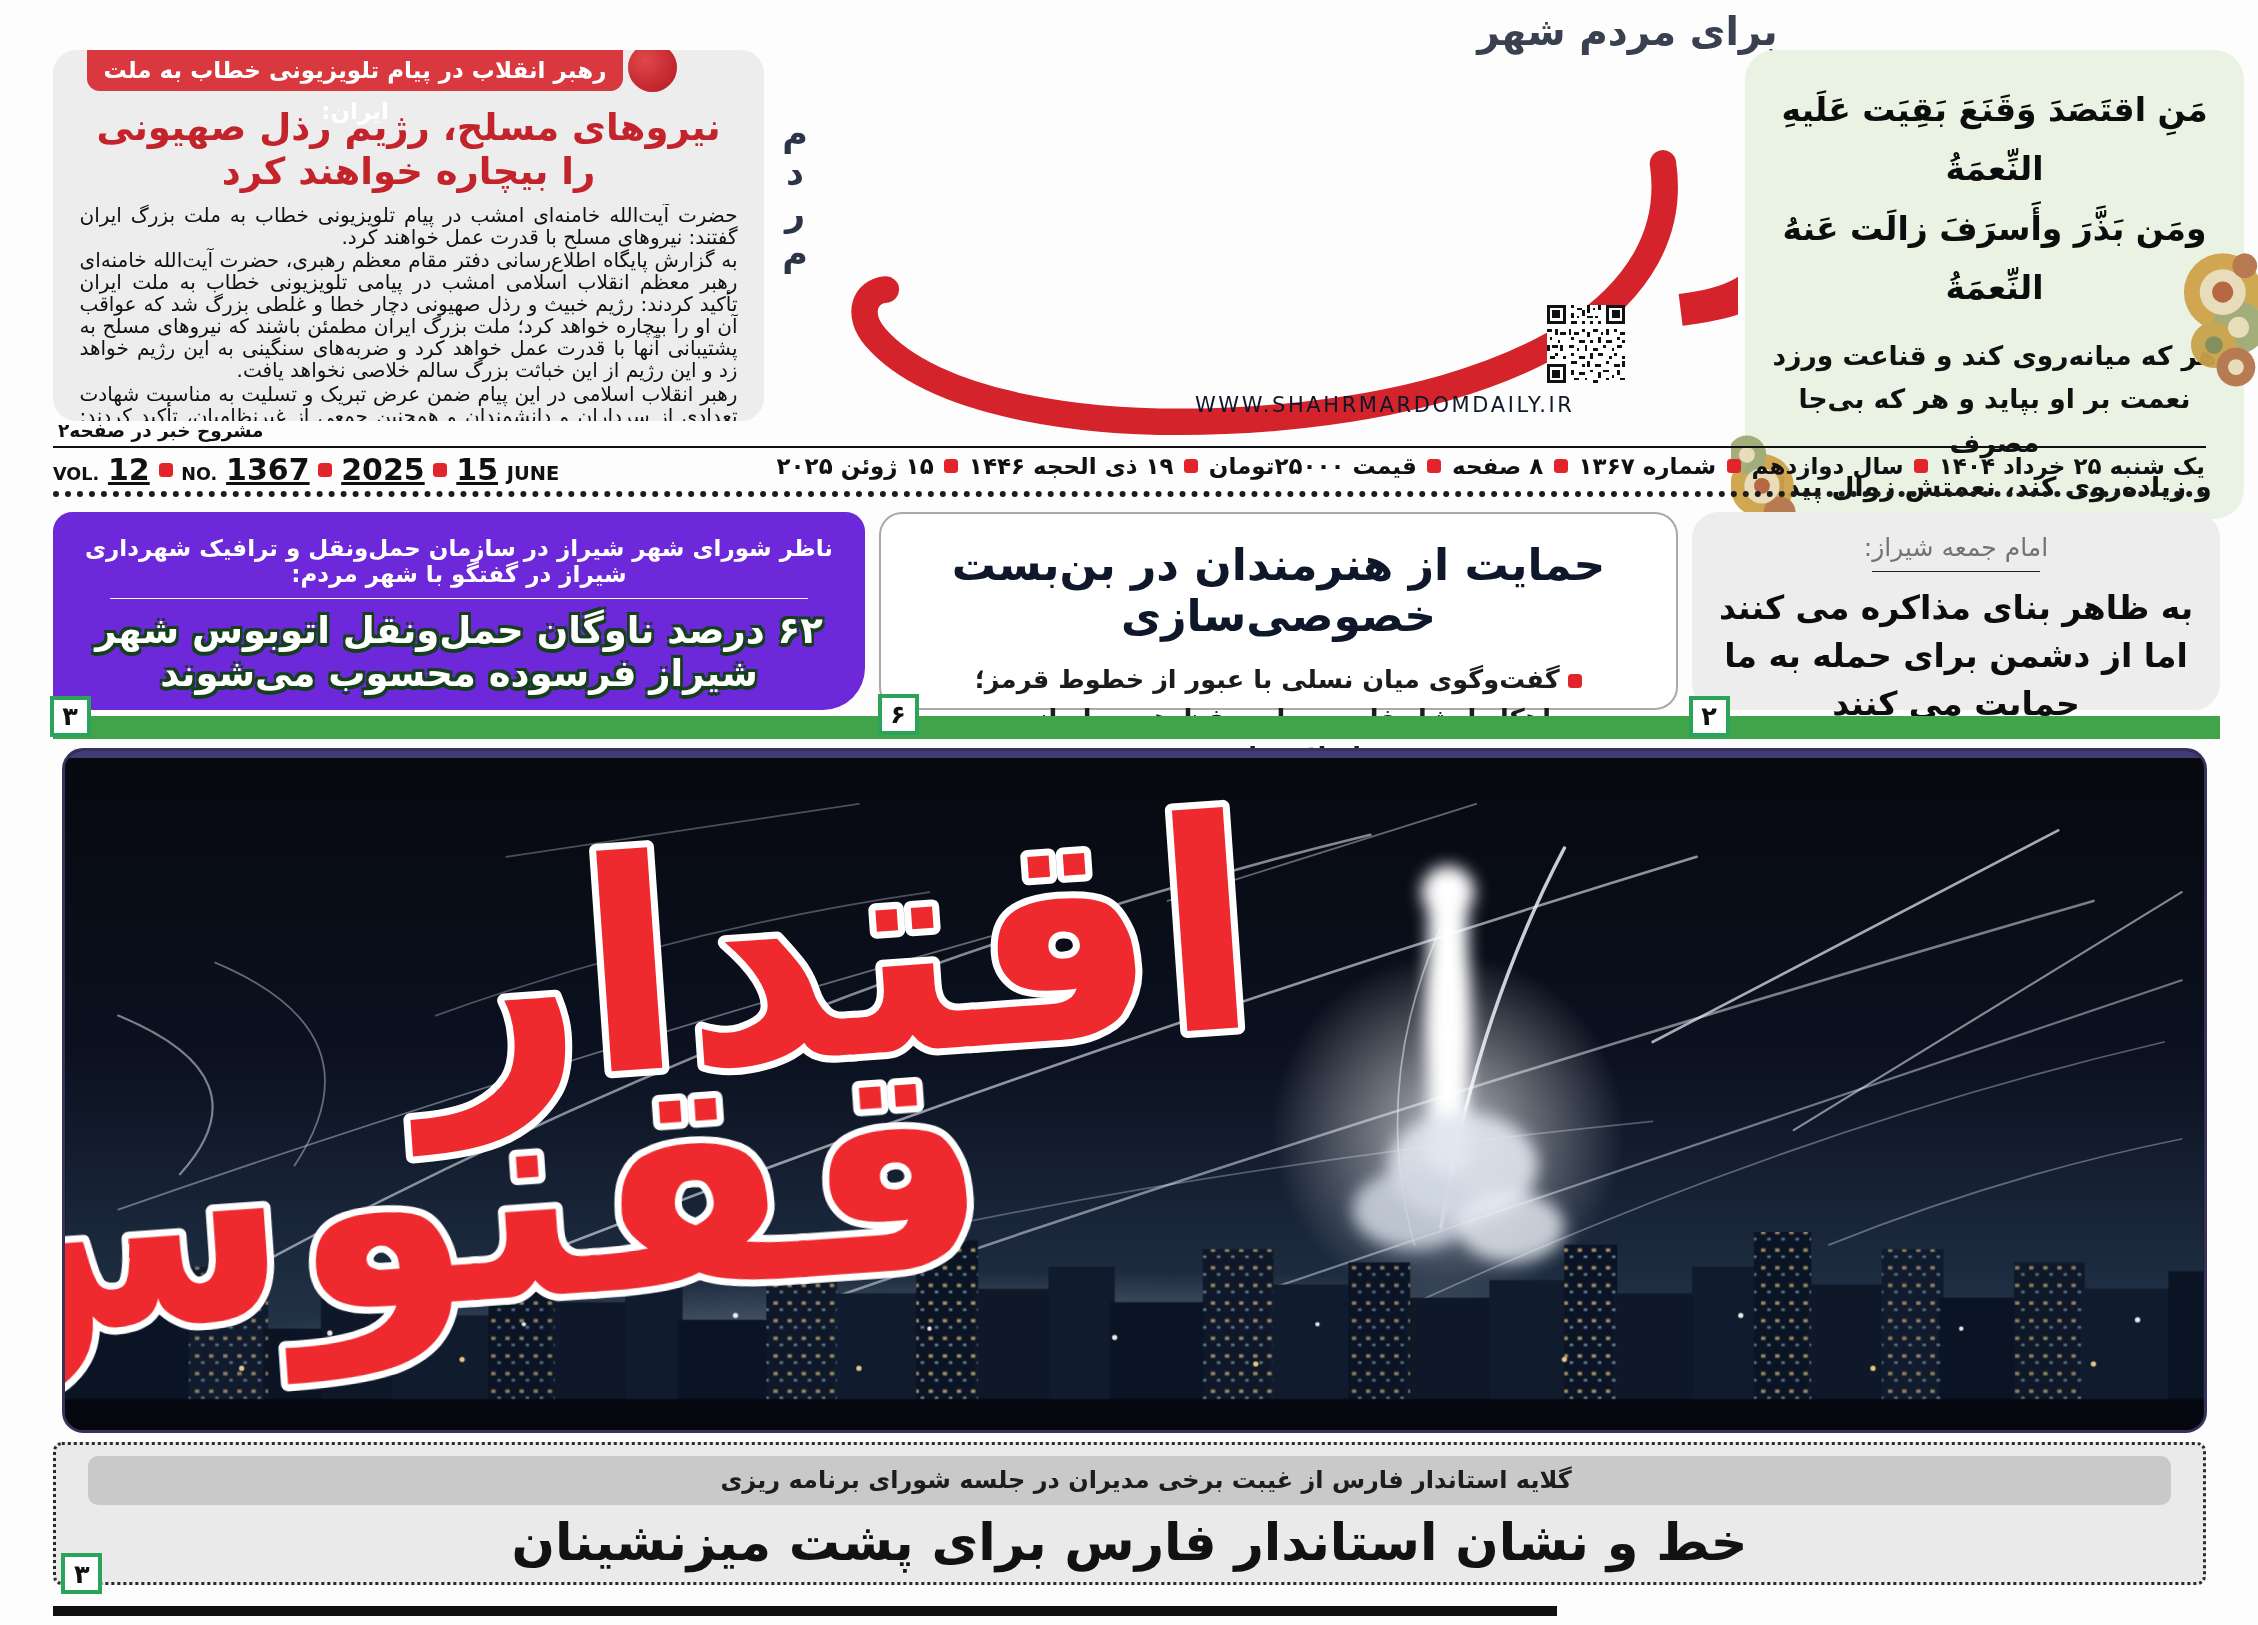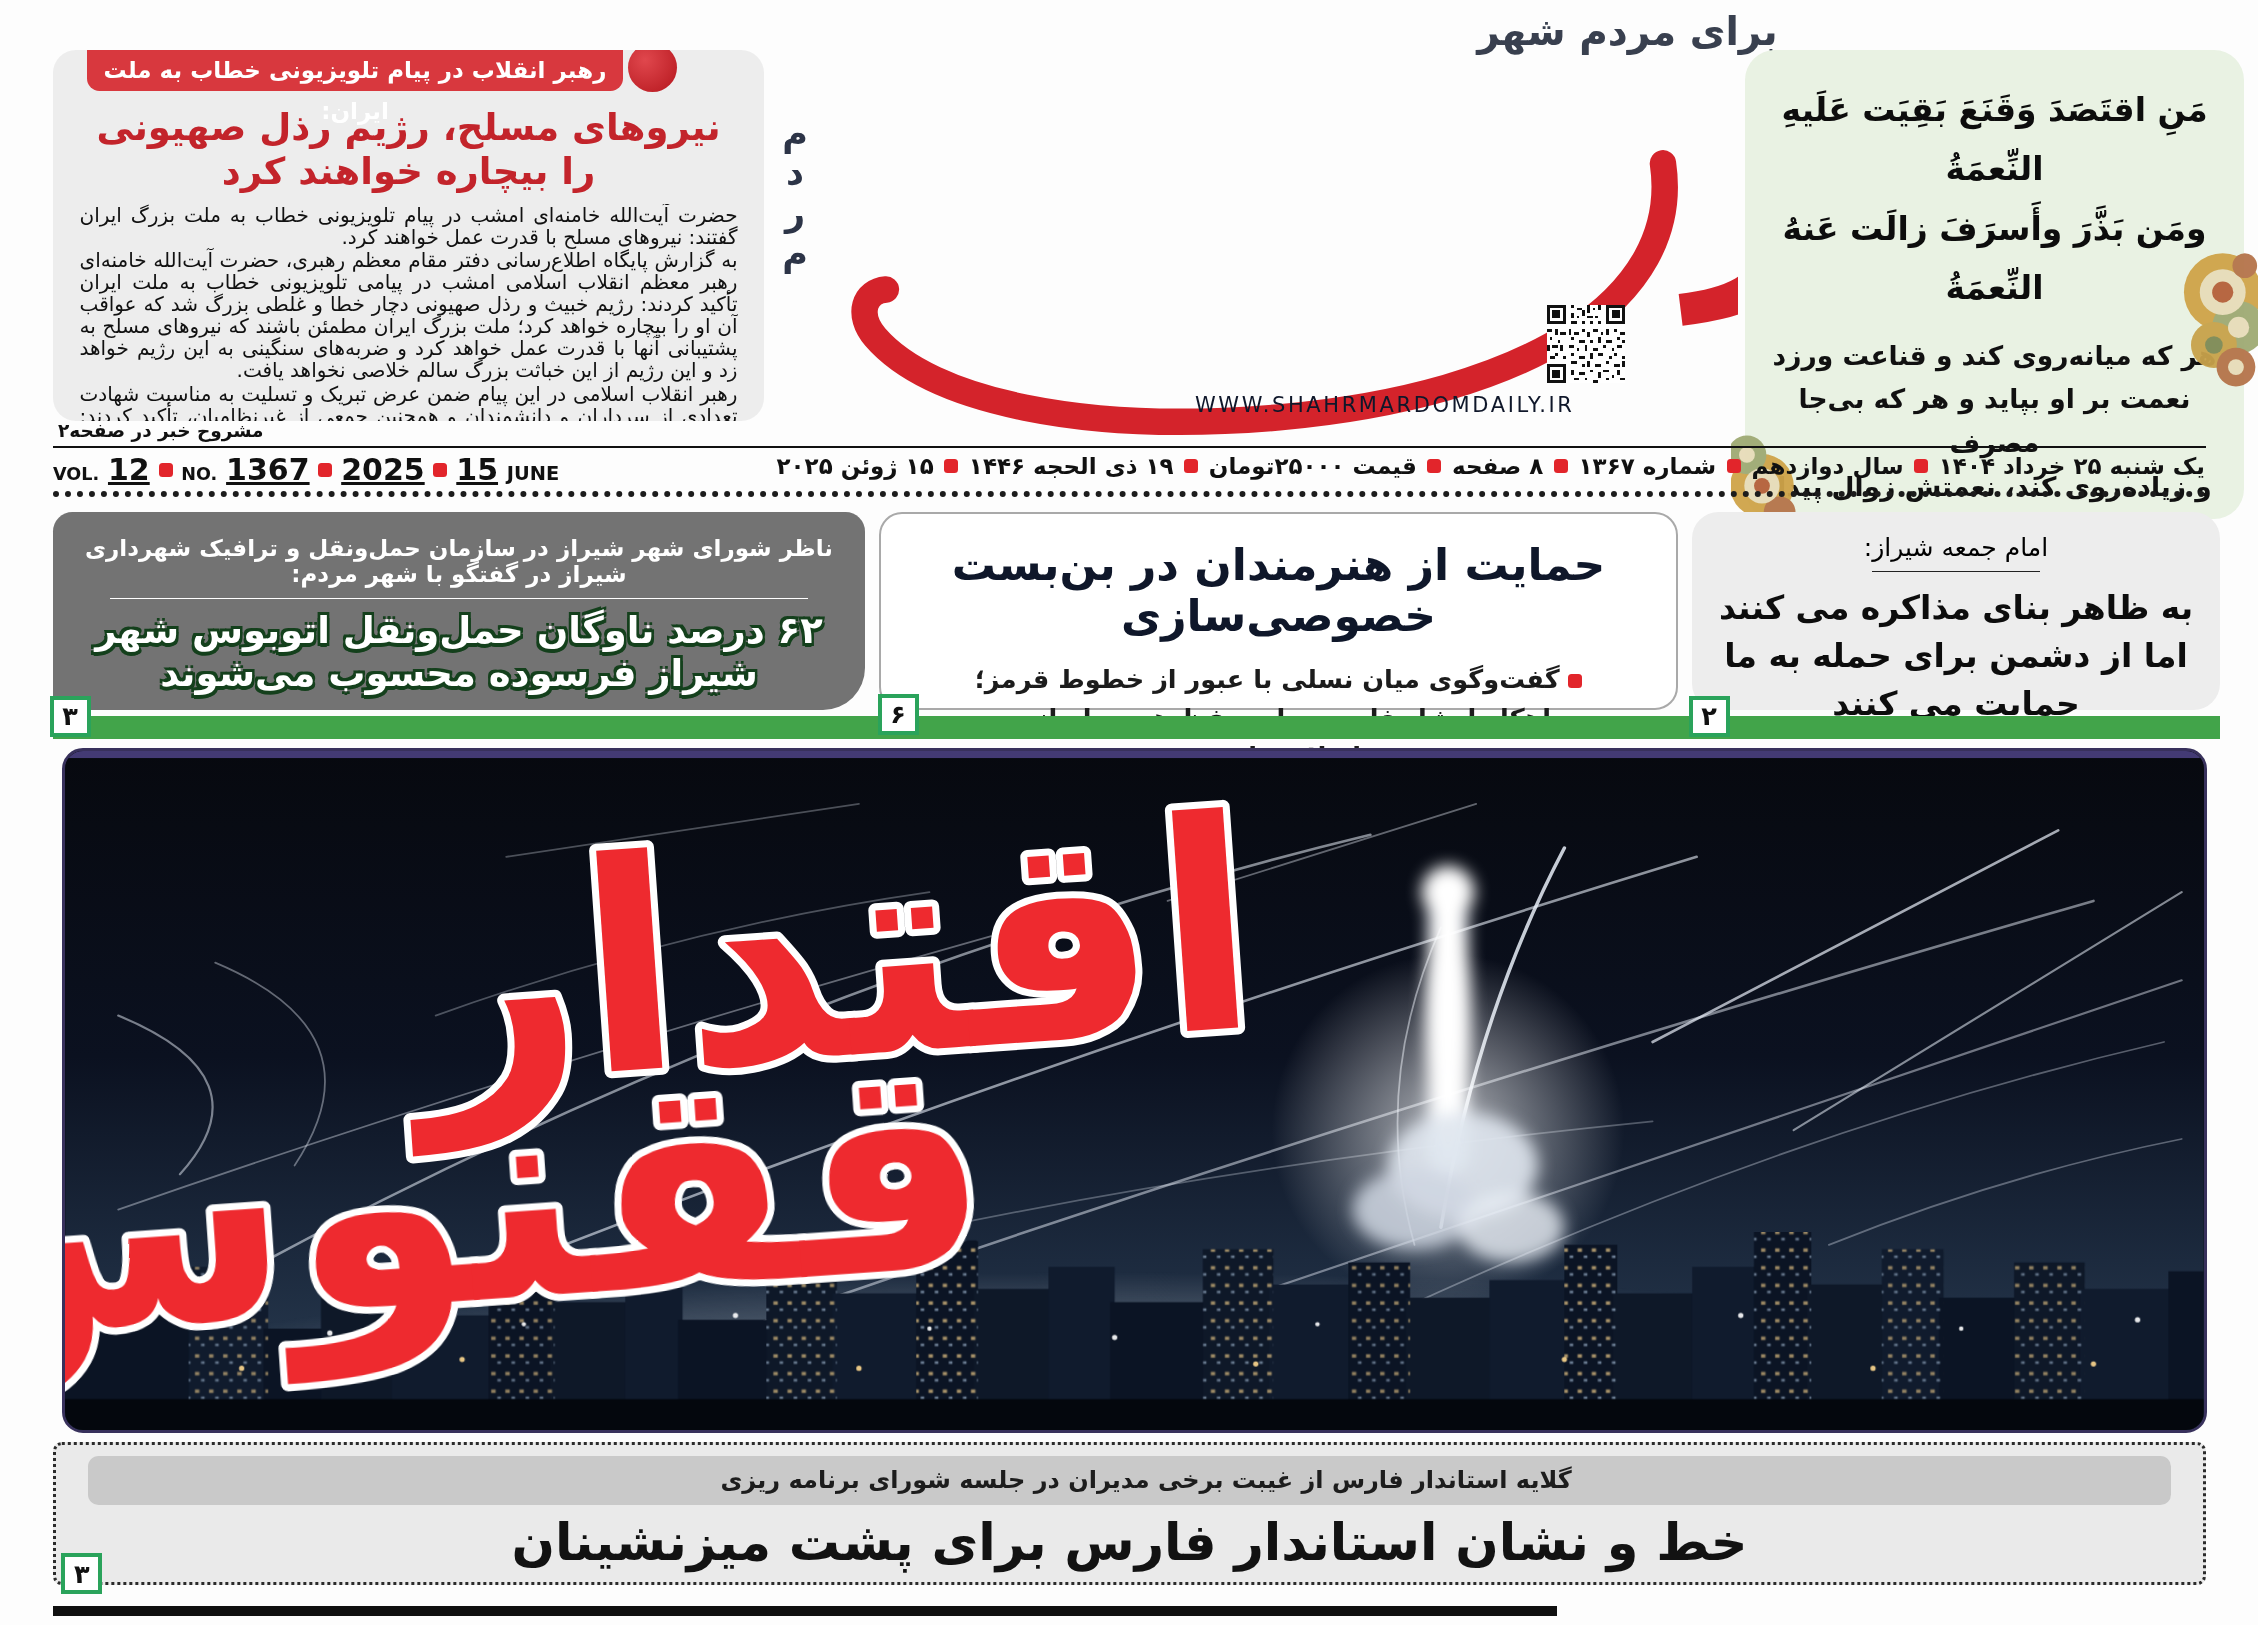--- a/index.html
+++ b/index.html
@@ -40,31 +40,31 @@
   .rule-solid{position:absolute;left:53px;top:446px;width:2153px;border-top:2.6px solid #111;}
   .rule-dotted{position:absolute;left:53px;top:491px;width:2153px;border-top:6.2px dotted #1c1c1c;}
   .dateline-en{position:absolute;left:53px;top:452px;display:flex;direction:ltr;align-items:baseline;
                gap:8.8px;font-weight:bold;}
   .dl-small{font-size:17.6px;} .dl-big{font-size:30px;text-decoration:underline;} .dl-month{font-size:19.4px;}
   .dateline-fa{position:absolute;right:53px;top:453px;display:flex;direction:rtl;align-items:center;
                gap:10.6px;font-weight:bold;font-size:23px;}
   .red-sq{width:14px;height:14px;border-radius:3.5px;background:#e2252b;align-self:center;flex:0 0 auto;}
   
   .teaser{position:absolute;top:512px;height:198px;box-sizing:border-box;}
-  .t-bus{left:53px;width:812px;background:#737373;border-radius:19.4px 19.4px 42px 0;color:#fff;text-align:center;}
+  .t-bus{left:53px;width:812px;background:#6d28d9;border-radius:19.4px 19.4px 42px 0;color:#fff;text-align:center;}
   .t-bus-kicker{margin:23px 26.5px 0;font-size:23px;font-weight:bold;}
   .t-bus-divider{width:86%;margin:10.6px auto;border-top:1.8px solid #fff;}
   .t-bus-headline{margin:3.5px 14px 0;font-size:37px;font-weight:bold;
       text-shadow:2.6px 2.6px 0 #14401c,-2.6px 2.6px 0 #14401c,2.6px -2.6px 0 #14401c,-2.6px -2.6px 0 #14401c,0 4.4px 0 #14401c;}
   .t-art{left:879px;width:799px;background:#ffffff;border:2.6px solid #a9a9a9;border-radius:23px;text-align:center;}
   .t-art-headline{margin:25px 17.6px 0;font-size:44px;font-weight:bold;color:#0f172a;}
   .t-art-sub{margin:19.4px auto 0;max-width:670px;font-size:25.6px;font-weight:bold;line-height:1.5;color:#1c1c1c;}
   .t-art-sub .red-sq{display:inline-block;margin-left:8.8px;vertical-align:middle;}
   .t-imam{left:1692px;width:528px;background:#ededed;border-radius:26.5px;text-align:center;}
-  .t-imam-kicker{margin:21px 12px 0;font-size:25px;color:#000000;text-align:center;}
+  .t-imam-kicker{margin:21px 12px 0;font-size:25px;color:#737373;text-align:center;}
   .t-imam-divider{width:168px;margin:8.8px auto 12.4px;border-top:1.8px solid #222;}
   .t-imam-line{font-size:33px;font-weight:bold;color:#0d0d0d;line-height:1.45;}
   .page-badge{position:absolute;left:-3.5px;bottom:-26.5px;width:41px;height:41px;background:#fff;
               border:4.4px solid #2aa35b;box-sizing:border-box;display:flex;align-items:center;
               justify-content:center;font-size:25.6px;font-weight:bold;color:#111;z-index:6;}
   
   .green-bar{position:absolute;left:53px;top:716px;width:2167px;height:23px;background:#42a44a;}
   
   .hero{position:absolute;left:62px;top:748px;width:2139px;height:679px;border:3.5px solid #38315c;
         border-radius:21px;overflow:hidden;background:#070a12;}

